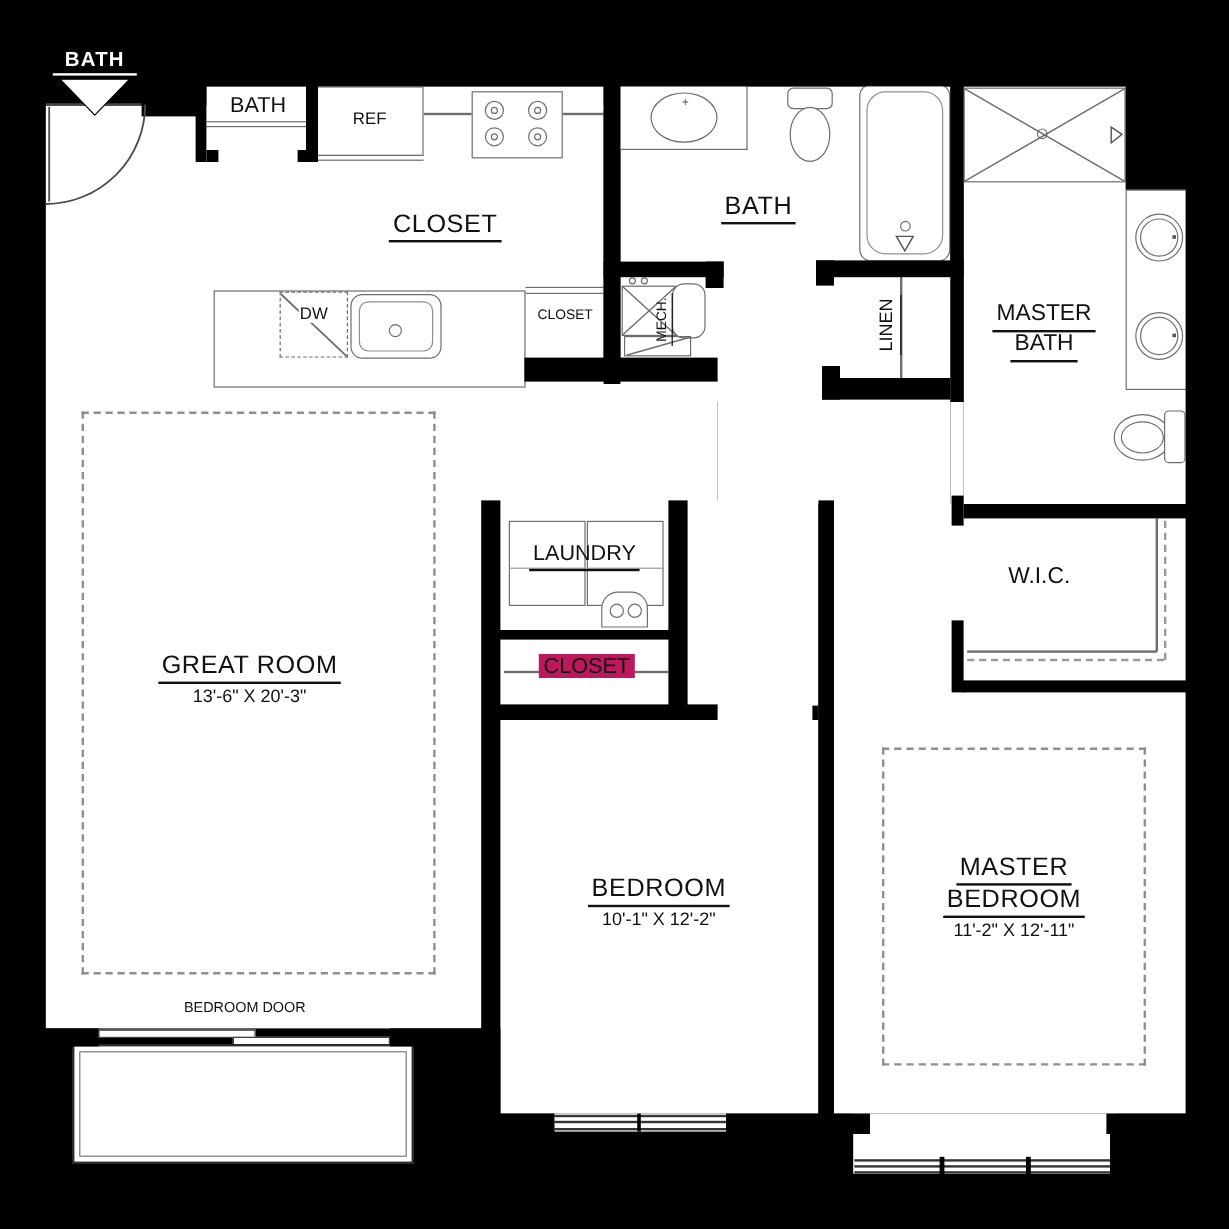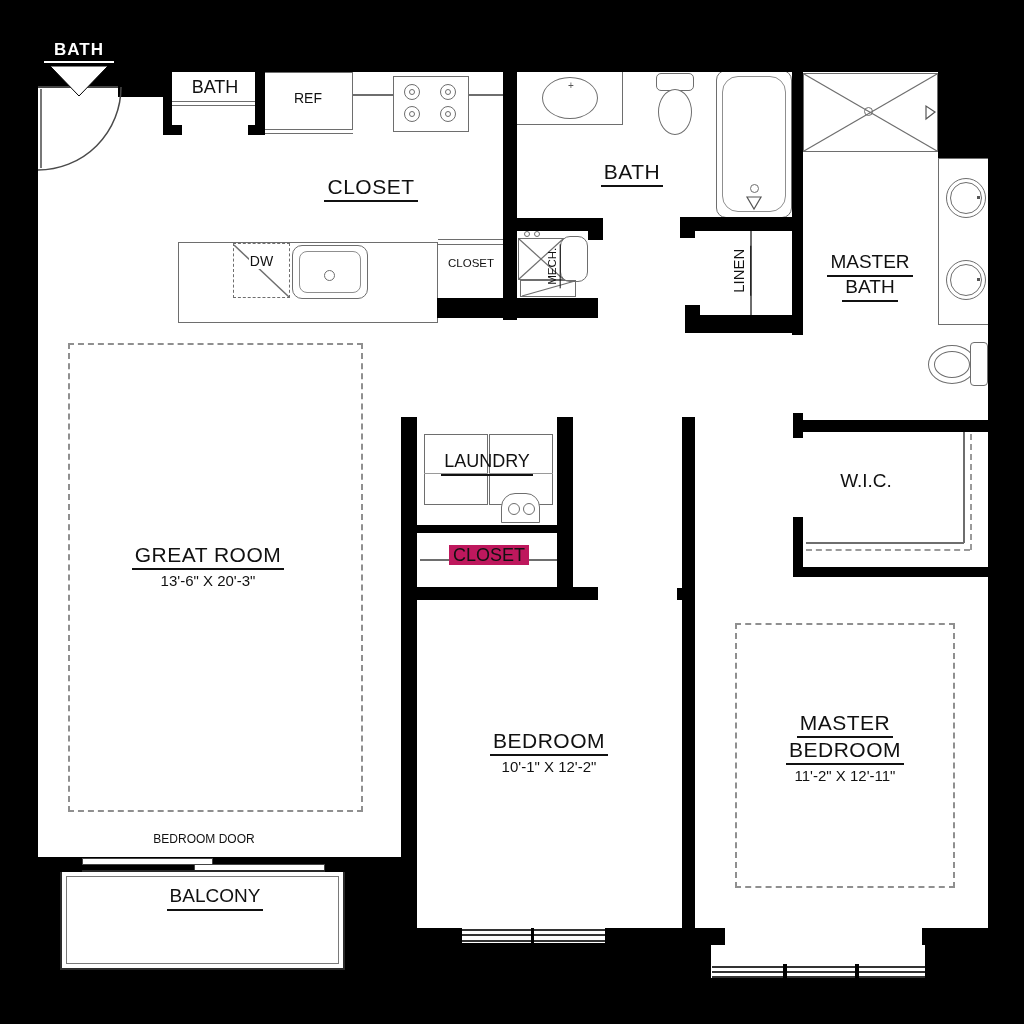--- a/index.html
+++ b/index.html
@@ -251,17 +251,14 @@
   <div class="lbl" style="left:755px; top:711px; width:180px;">
     <span class="u s21">MASTER</span><br>
     <span class="u s21">BEDROOM</span><br>
     <span class="s15" style="display:inline-block; padding-top:3px;">11'-2" X 12'-11"</span>
   </div>
 
   <div class="lbl s12" style="left:144px; top:833px; width:120px;">
     <span>BEDROOM DOOR</span>
   </div>
 
-  <div class="lbl s19" style="left:120px; top:886px; width:190px;">
-    <span class="u">BALCONY</span>
-  </div>
 
 </div>
 
 </body></html>

